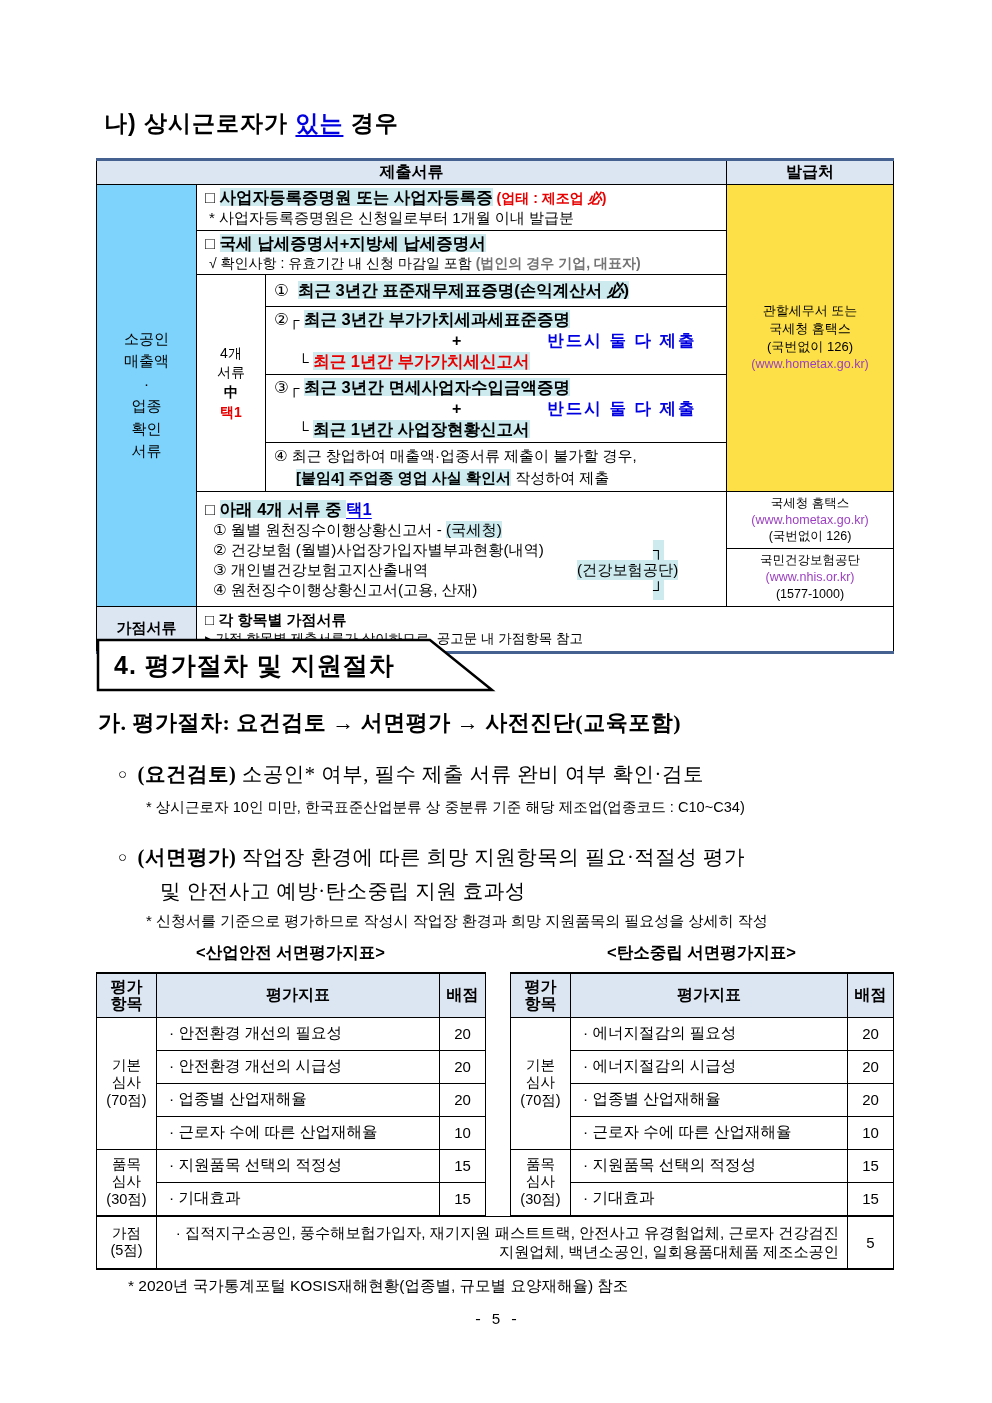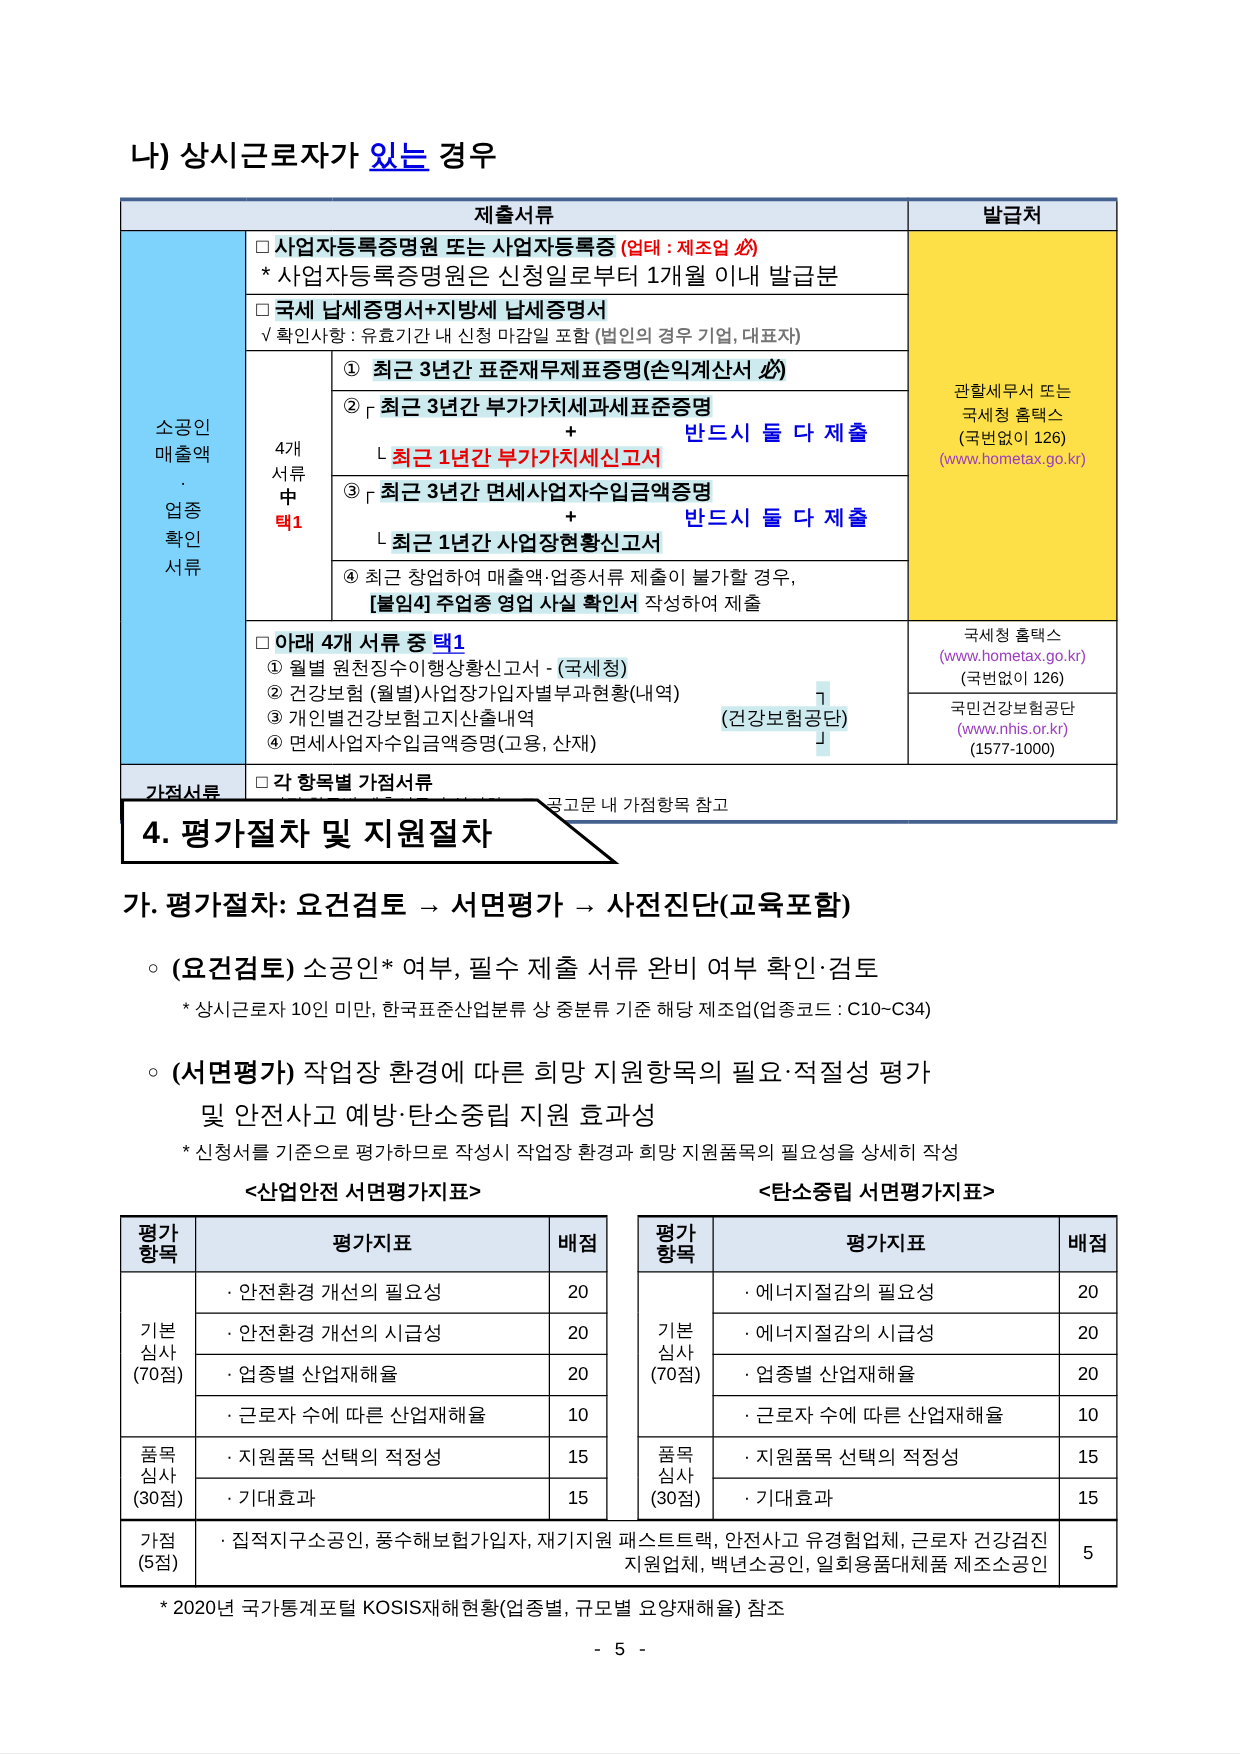--- a/index.html
+++ b/index.html
@@ -33,21 +33,21 @@
   .subcol .pre { white-space:pre-line; }
   .subcol .mid { font-weight:bold; }
   .subcol .pick { color:#e80000; font-weight:bold; }
   .cellpad { padding:2px 8px; font-size:15px; }
   .hl { background:#cdeaee; }
   .b  { font-weight:bold; }
   .blue { color:#737373; }
   .red  { color:#e80000; }
   .purple { color:#9b3fc0; }
   .mainline { font-size:16.5px; font-weight:bold; line-height:1.25; }
-  .note { font-size:19px; line-height:1.35; padding-left:4px; }
+  .note { font-size:15px; line-height:1.35; padding-left:4px; }
   .rednote { font-size:14px; font-weight:bold; }
   .it { font-style:italic; }
   .numline { font-size:16.5px; font-weight:bold; line-height:1.3; }
   .tri .l2 { display:flex; align-items:center; height:20px; }
   .tri .plus { margin-left:178px; font-weight:bold; font-size:16px; }
   .tri .both { margin-left:86px; color:#0000e0; font-weight:bold; font-size:16.5px; letter-spacing:2px; }
   .tri .l3 { padding-left:24px; }
   .open, .close { font-weight:normal; font-size:15px; }
   .item4line { font-size:15px; line-height:1.45; }
   .item4line.ind { padding-left:22px; }
@@ -83,21 +83,21 @@
 
   
   .tbl-title { top:942px; text-align:center; font-size:16.5px; font-weight:bold; }
   .eval-table { top:972px; border:1px solid #000; border-top:2px solid #000; }
   .eval-table th, .eval-table td { border:1px solid #000; }
   .eval-table thead th {
     background:#dce6f2; font-weight:bold; font-size:16px; height:44px;
     white-space:pre-line; line-height:1.1;
   }
   .eval-table td { height:33px; font-size:15.5px; }
-  .eval-table .ind-cell { padding-left:24px; }
+  .eval-table .ind-cell { padding-left:12px; }
   .eval-table .score { text-align:center; font-size:15px; }
   .eval-table .group { text-align:center; white-space:pre-line; font-size:14.5px; line-height:1.18; }
   .bonus-table { left:96px; top:1216px; width:797px; border:1px solid #000; border-bottom:2px solid #000; }
   .bonus-table td { border:1px solid #000;text-align:right; }
   .bonus-table .group { text-align:center; white-space:pre-line; font-size:14.5px; line-height:1.18; height:52px; }
   .bonus-table .btext { font-size:15.2px; line-height:1.3; padding:2px 8px; }
   .bonus-table .score { text-align:center; font-size:15px; }
 
   .eval-footnote { left:128px; top:1276px; font-size:15.5px; }
   .page-number { left:0; top:1312px; width:992px; text-align:center; font-size:15px; font-family:"Liberation Mono","DejaVu Sans Mono",monospace; }
@@ -229,21 +229,21 @@
             <span>건강보험 (월별)사업장가입자별부과현황(내역)</span>
             <span class="pos-br hl">┐</span>
           </div>
           <div class="ditem">
             <span>③</span>
             <span>개인별건강보험고지산출내역</span>
             <span class="pos-org hl">(건강보험공단)</span>
           </div>
           <div class="ditem">
             <span>④</span>
-            <span>면세사업자수입금액증명(고용, 산재)</span>
+            <span>원천징수이행상황신고서(고용, 산재)</span>
             <span class="pos-br hl">┘</span>
           </div>
         </td>
         <td class="issuer-d">
           <div class="half">
             <div>국세청 홈택스</div>
             <div class="purple">(www.hometax.go.kr)</div>
             <div>(국번없이 126)</div>
           </div>
           <div class="half">

